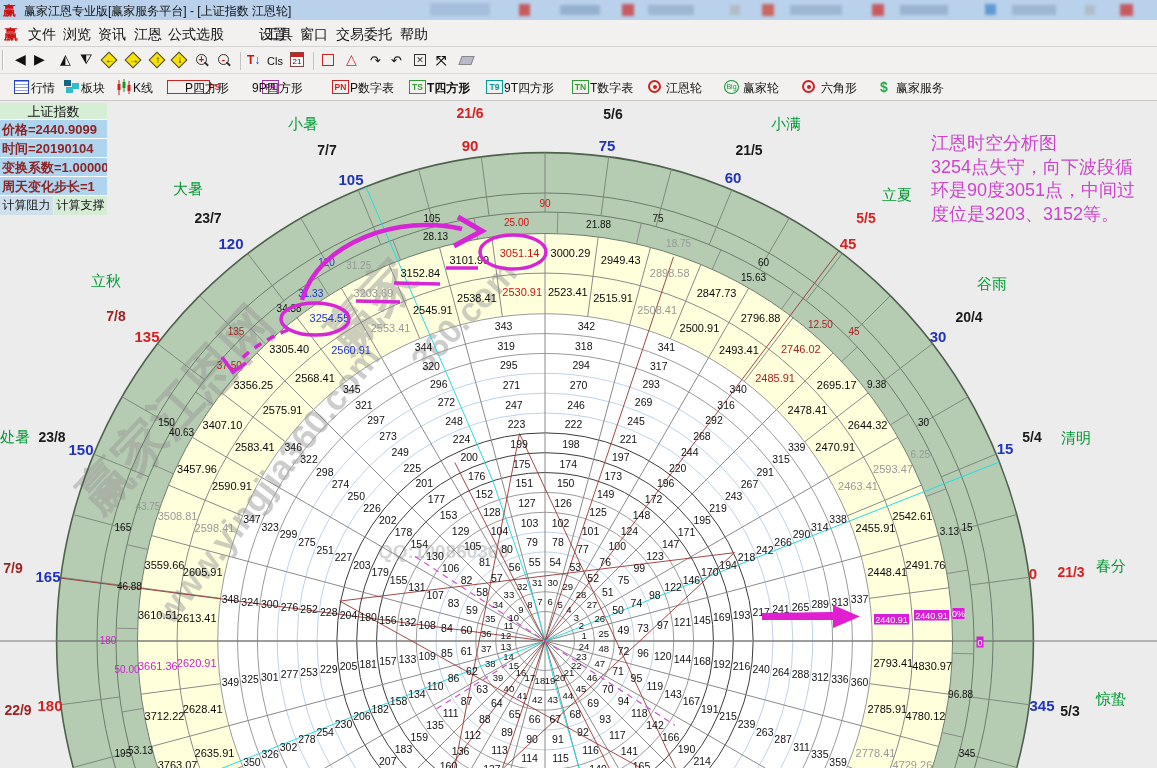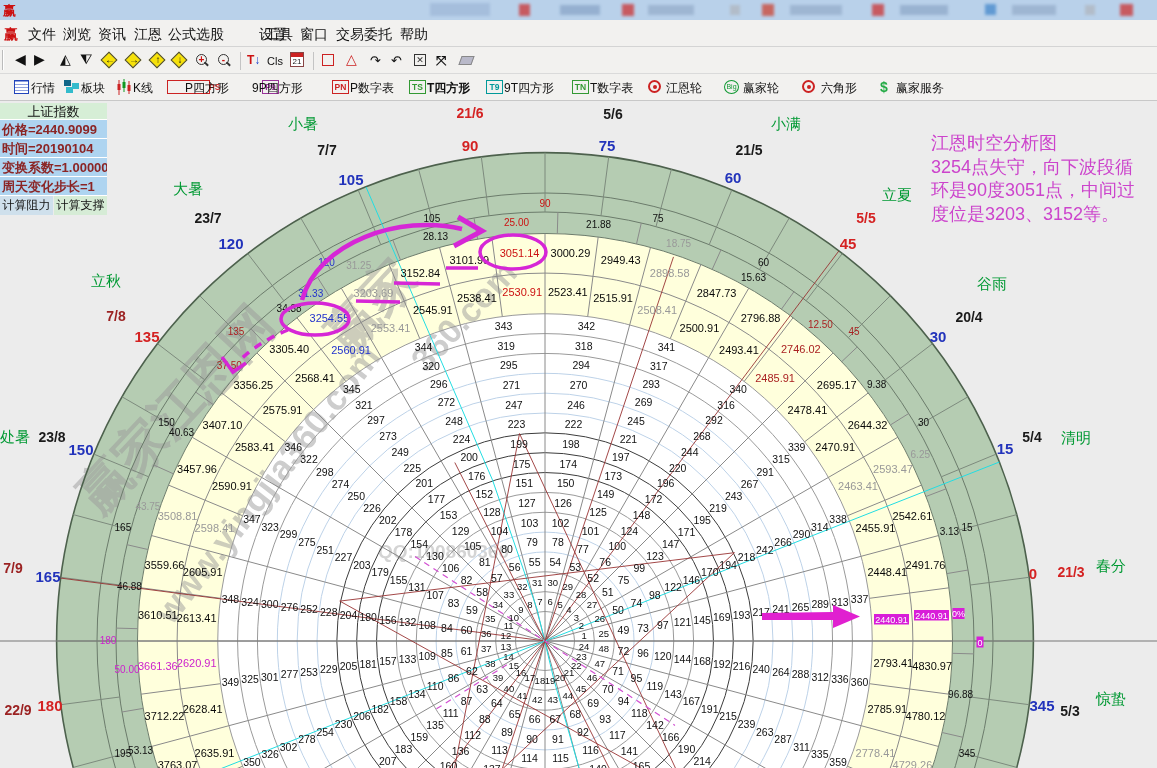--- a/index.html
+++ b/index.html
@@ -628,20 +628,21 @@
 <line x1="446" y1="268" x2="478" y2="268" stroke="#d626d6" stroke-width="3.5"></line>
 <line x1="394" y1="283" x2="440" y2="284" stroke="#d626d6" stroke-width="3.5"></line>
 <line x1="356" y1="301" x2="400" y2="302" stroke="#d626d6" stroke-width="3.5"></line>
 <path d="M288,330 Q258,342 238,362" fill="none" stroke="#d626d6" stroke-width="3.5" stroke-dasharray="8 7"></path>
 <path d="M222,357 L233,372 L246,363" fill="none" stroke="#d626d6" stroke-width="3.5"></path>
 <polygon points="762,613 833,612 833,605 860,616.5 833,628 833,620 762,620" fill="#e020d0"></polygon>
 </svg>
 
 <div id="titlebar">
   <span style="position:absolute;left:3px;top:2px;width:16px;height:16px;color:#cc1111;font-weight:bold;font-size:13px;">赢</span>
+  <span style="position:absolute;left:24px;top:3px;font-size:12px;color:#111;">赢家江恩专业版[赢家服务平台] - [上证指数 江恩轮]</span>
   <span class="blob" style="left:430px;top:3px;width:60px;height:13px;background:#9fb8d8;"></span>
   <span class="blob" style="left:519px;top:4px;width:11px;height:12px;background:#cc3333;"></span>
   <span class="blob" style="left:560px;top:5px;width:40px;height:10px;background:#8aa6c8;"></span>
   <span class="blob" style="left:622px;top:4px;width:12px;height:12px;background:#cc3333;"></span>
   <span class="blob" style="left:648px;top:5px;width:46px;height:10px;background:#96aecb;"></span>
   <span class="blob" style="left:730px;top:5px;width:10px;height:10px;background:#b0b6be;"></span>
   <span class="blob" style="left:762px;top:4px;width:12px;height:12px;background:#cc4433;"></span>
   <span class="blob" style="left:790px;top:5px;width:52px;height:10px;background:#96aecb;"></span>
   <span class="blob" style="left:872px;top:4px;width:12px;height:12px;background:#cc3333;"></span>
   <span class="blob" style="left:900px;top:5px;width:48px;height:10px;background:#8fa9c9;"></span>

